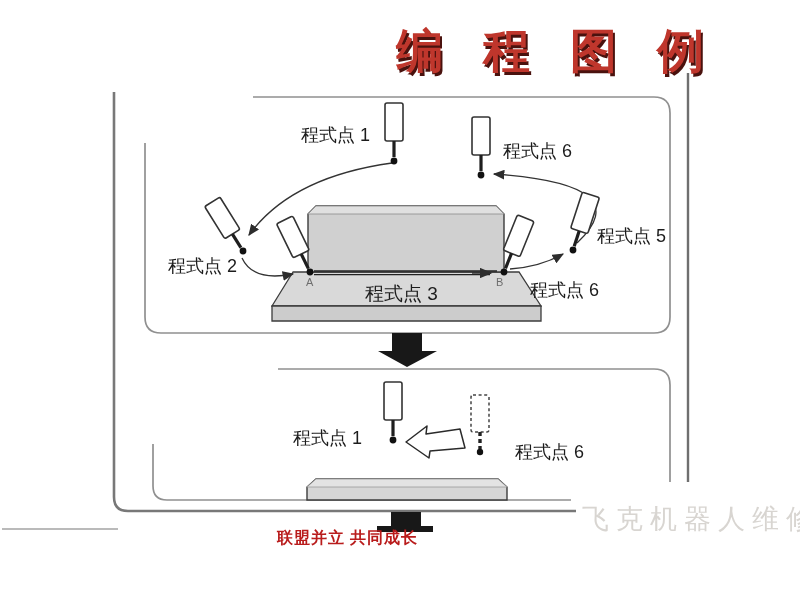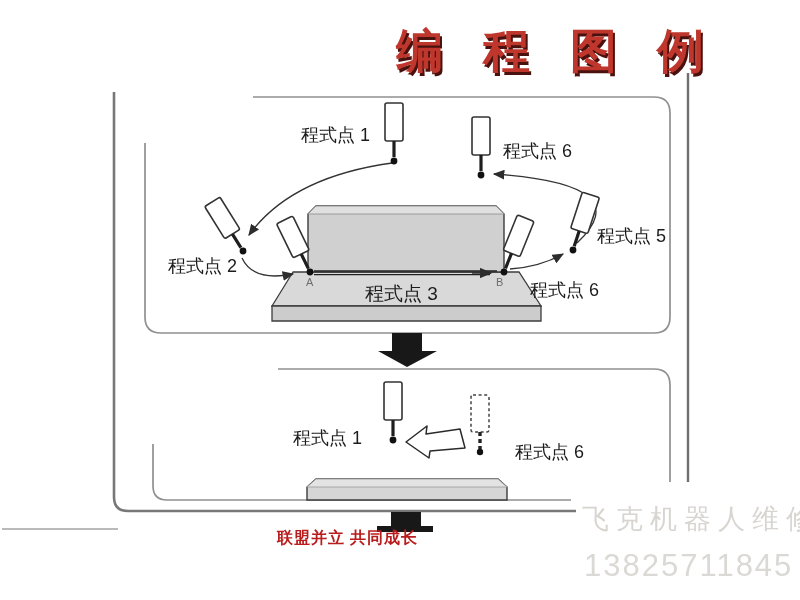--- a/index.html
+++ b/index.html
@@ -120,15 +120,14 @@
   <div class="lbl" style="left:597px;top:227px;">程式点 5</div>
   <div class="marker" style="left:306px;top:276px;">A</div>
   <div class="marker" style="left:496px;top:276px;">B</div>
 
   <div class="lbl" style="left:293px;top:429px;">程式点 1</div>
   <div class="lbl" style="left:515px;top:443px;">程式点 6</div>
 
   <div id="slogan">联盟并立 共同成长</div>
 
   <div id="wm1">飞克机器人维修</div>
-  <div id="wm2">13825711845</div>
 
 </div>
 
 </body></html>

